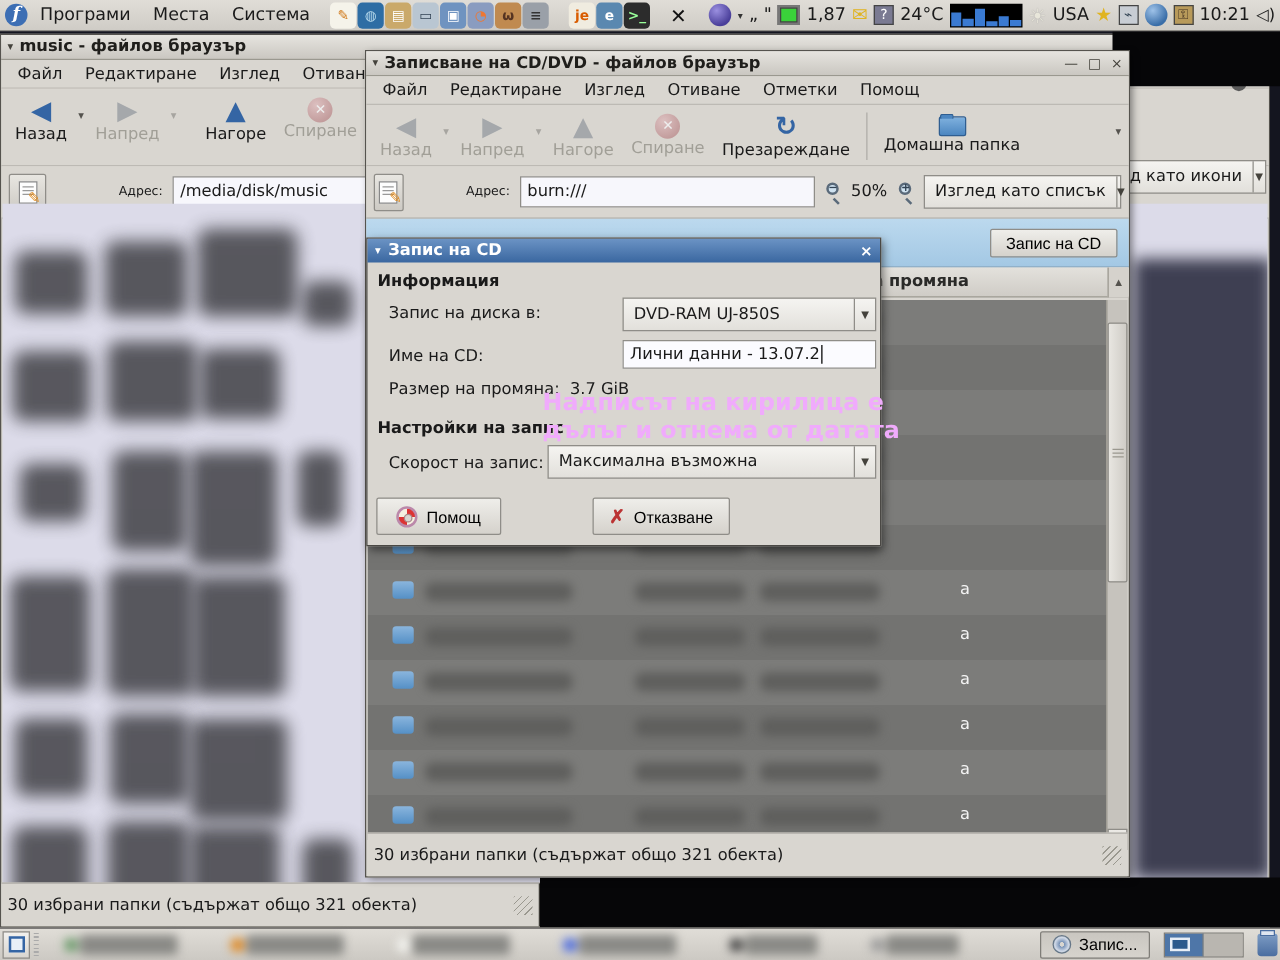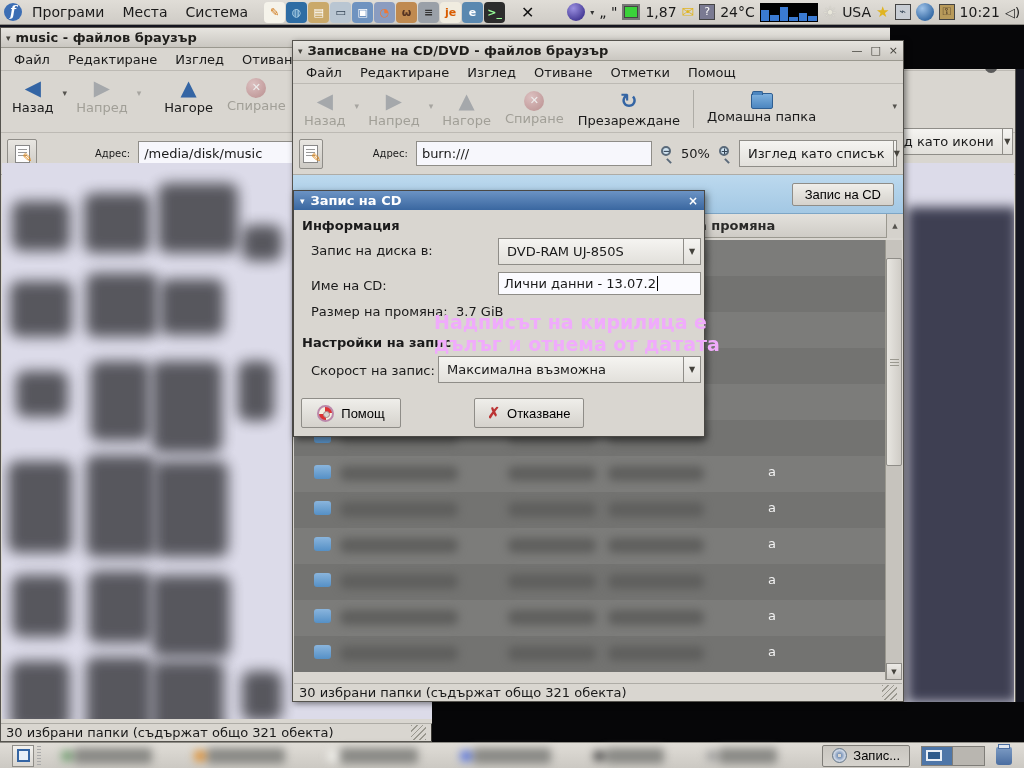--- a/index.html
+++ b/index.html
@@ -54,21 +54,21 @@
   .notes-ic::before { content:""; position:absolute; left:2px; top:3px; width:9px; height:1px; background:#999; box-shadow:0 3px 0 #999,0 6px 0 #999; }
   .notes-ic::after { content:"✎"; position:absolute; right:-4px; bottom:-3px; color:#e08818; font-size:12px; }
   .addr-label { font-size:10px; }
   .addr-input { height:25px; background:#f7f7fc; border:1px solid #8f8d88; padding:0 5px; display:flex; align-items:center; font-size:13px; }
   .combo { height:27px; background:linear-gradient(180deg,#f5f4f1,#e2e0db); border:1px solid #8f8d88; display:flex; align-items:center; font-size:13px; }
   .combo .cv { padding:0 8px; flex:1; white-space:nowrap; }
   .combo .ca { width:17px; align-self:stretch; border-left:1px solid #8f8d88; display:flex; align-items:center; justify-content:center; font-size:8px; color:#44423c; }
   .mag { width:17px; height:17px; position:relative; }
   .mag .lens { position:absolute; left:1px; top:1px; width:10px; height:10px; border:2px solid #5a6a7a; border-radius:50%; background:#cfe2f0; color:#345; font:bold 9px/7px "DejaVu Sans",sans-serif; text-align:center; }
   .mag .handle { position:absolute; right:1px; bottom:0; width:6px; height:2px; background:#5a6a7a; transform:rotate(45deg); }
-  .statusbar { height:18px; background:#d9d6d0; border-top:1px solid #aeaca6; display:flex; align-items:center; padding:0 5px; font-size:13px; }
+  .statusbar { height:35px; background:#d9d6d0; border-top:1px solid #aeaca6; display:flex; align-items:center; padding:0 5px; font-size:13px; }
   .grip { margin-left:auto; width:15px; height:15px; background:repeating-linear-gradient(135deg,#9a988f 0 1px,transparent 1px 4px); }
 
   
   #back-win { left:0; top:27px; width:1016px; height:715px; z-index:1; }
   #back-content { position:absolute; left:1px; top:135px; right:1px; bottom:22px; background:#dcdbe9; overflow:hidden; }
   .blob { position:absolute; background:#4c4c52; border-radius:9px; filter:blur(7px); opacity:.92; }
   #right-mass { position:absolute; left:905px; top:44px; width:110px; height:496px; background:#3e3f52; filter:blur(6px); }
   #back-statusbar { position:absolute; left:0; bottom:0; width:432px; border-right:2px solid #3a3833; }
   .gnome-foot { position:absolute; right:12px; top:20px; width:26px; height:26px; }
   #back-viewcombo { position:absolute; right:2px; top:100px; width:158px; }
@@ -108,21 +108,21 @@
   .caret { display:inline-block; width:1px; height:15px; background:#000; margin-left:1px; }
   .dlg-btn { position:absolute; height:30px; background:linear-gradient(180deg,#efeeea,#d5d2cc); border:1px solid #8f8d88; border-radius:2px; display:flex; align-items:center; justify-content:center; gap:7px; font-size:13px; }
   .buoy { width:17px; height:17px; border-radius:50%; background:conic-gradient(#d33 0 25%,#f5f0e0 0 50%,#d33 0 75%,#f5f0e0 0); border:2px solid #b8a; position:relative; }
   .buoy::after { content:""; position:absolute; left:4px; top:4px; width:5px; height:5px; border-radius:50%; background:#d9d6d0; border:1px solid #a88; }
   .redx { color:#b33; font-weight:bold; font-size:15px; }
 
   
   #annotation { position:absolute; left:434px; top:311px; z-index:20; color:#f0abfc; font-weight:bold; font-size:19px; line-height:22px; white-space:nowrap; }
 
   
-  .taskbar { position:absolute; left:0; bottom:0; width:1024px; height:26px; background:linear-gradient(180deg,#e0ddd7,#ccc9c3); border-top:1px solid #8e8c86; display:flex; align-items:center; padding:0 12px; gap:3px; z-index:50; }
+  .taskbar { position:absolute; left:0; bottom:0; width:1024px; height:26px; background:linear-gradient(180deg,#e0ddd7,#ccc9c3); border-top:1px solid #8e8c86; display:flex; align-items:center; padding:0 2px; gap:3px; z-index:50; }
   .showdesk { width:22px; height:22px; background:linear-gradient(180deg,#f2f1ee,#d9d6d0); border:1px solid #8f8d88; display:flex; align-items:center; justify-content:center; }
   .showdesk i { width:13px; height:13px; background:#e8f0f8; border:2px solid #3465a4; display:block; }
   .tb-sep { width:4px; height:20px; background:repeating-linear-gradient(180deg,#aaa 0 1px,transparent 1px 3px); }
   .taskblob { position:relative; height:16px; border-radius:3px; filter:blur(4px); background:#8a8a86; }
   .taskdot { position:absolute; left:-12px; top:3px; width:10px; height:10px; border-radius:2px; filter:blur(1px); }
   #task-active { margin-left:auto; height:22px; background:linear-gradient(180deg,#c9c6c0,#d6d3cd); border:1px solid #7f7d78; border-radius:2px; padding:0 9px; display:flex; align-items:center; gap:6px; font-size:13px; }
   .cd-ic { width:15px; height:15px; border-radius:50%; background:radial-gradient(circle,#d9d6d0 18%,#7a94b8 22%,#cfd8e6 60%,#9ab 100%); border:1px solid #678; }
   .ws-switch { display:flex; border:1px solid #7f7d78; height:20px; }
   .ws-cell { width:31px; height:18px; background:#b9b6b0; border-right:1px solid #7f7d78; position:relative; }
   .ws-cell.active { background:#4e76a8; }
@@ -437,21 +437,21 @@
     <span class="panel-menu">Система</span>
     <span class="launchers" id="launchers">
         <span class="launcher" style="background: rgb(245, 243, 234); color: rgb(208, 120, 24);">✎</span>
         <span class="launcher" style="background: rgb(46, 109, 164); color: rgb(187, 221, 238);">◍</span>
         <span class="launcher" style="background: rgb(202, 169, 106); color: rgb(255, 255, 255);">▤</span>
         <span class="launcher" style="background: rgb(185, 198, 210); color: rgb(51, 68, 85);">▭</span>
         <span class="launcher" style="background: rgb(111, 147, 192); color: rgb(255, 255, 255);">▣</span>
         <span class="launcher" style="background: rgb(138, 156, 192); color: rgb(238, 119, 51);">◔</span>
         <span class="launcher" style="background: rgb(192, 138, 80); color: rgb(85, 51, 34);">ω</span>
         <span class="launcher" style="background: rgb(154, 160, 168); color: rgb(51, 51, 51);">≡</span>
-        <span class="launcher" style="background: rgb(240, 236, 224); color: rgb(217, 92, 0);">je</span>
+        <span class="launcher" style="background: rgb(240, 236, 224); color: rgb(217, 92, 0); margin-left: 15px;">je</span>
         <span class="launcher" style="background: rgb(90, 136, 176); color: rgb(255, 255, 255);">e</span>
         <span class="launcher" style="background: rgb(44, 44, 44); color: rgb(153, 255, 153);">&gt;_</span>
       </span>
     <span class="xapp" style="margin-left:14px;">✕</span>
     <span class="panel-right">
       <span class="ecl"></span>
       <span class="mini-arrow">▾</span>
       <span class="pr-txt">„  "</span>
       <span class="chip">
           <i></i>

